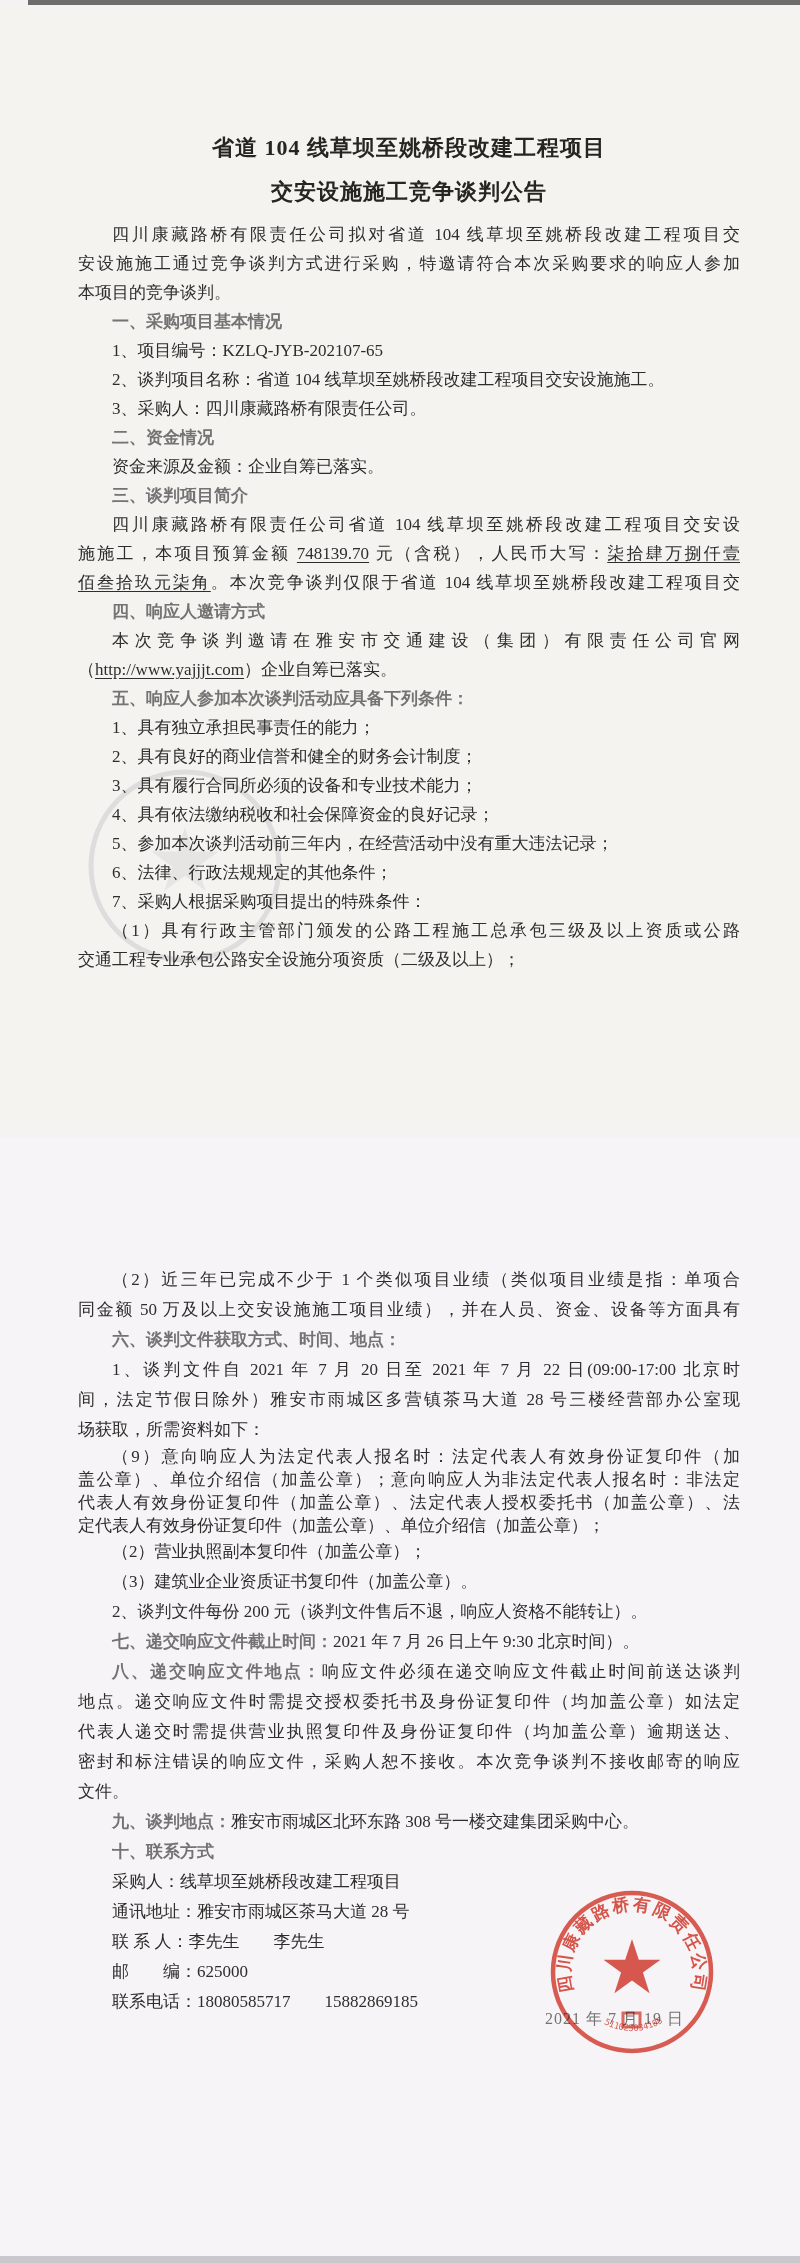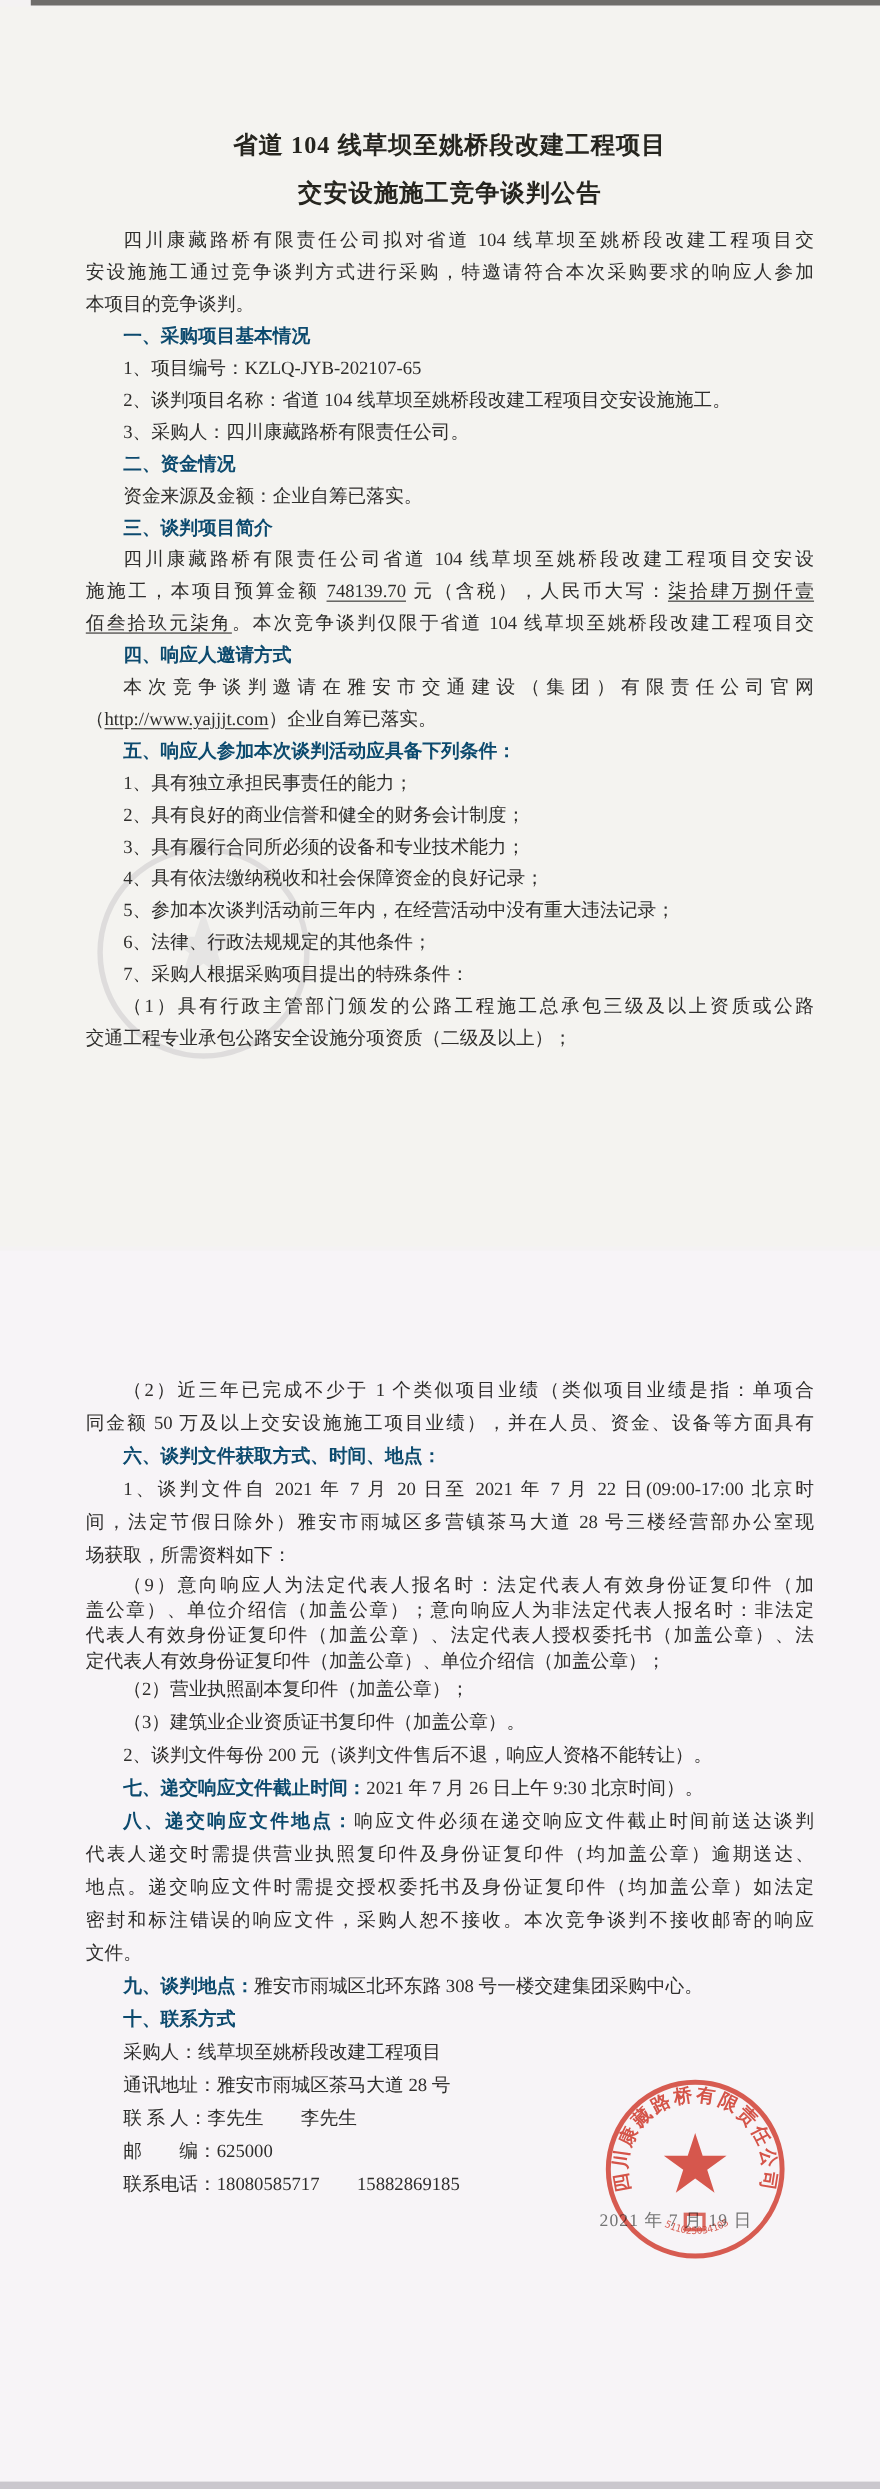--- a/index.html
+++ b/index.html
@@ -7,33 +7,33 @@
     width:800px;height:2263px;position:relative;
     background:#f4f2f3;
     font-family:"Liberation Serif","DejaVu Serif",serif;
     overflow:hidden;
   }
   .edge-top{position:absolute;top:0;left:28px;right:0;height:5px;background:#6f6d6b;}
   .edge-bottom{position:absolute;top:2256px;left:0;width:800px;height:7px;background:#cac7cd;}
   .page{position:absolute;left:0;width:800px;box-sizing:border-box;}
   .p1{top:6px;height:1127px;background:#f4f3f0;}
   .p2{top:1137px;height:1119px;background:#f7f4f7;}
-  .inner{padding:104px 60px 0 78px;position:relative;}
+  .inner{padding:104px 60px 0 78px;position:relative;margin-top:16px;}
   .p2 .inner{padding-top:112px;}
   .title-line{
     text-align:center;font-size:22px;font-weight:600;line-height:44px;
     letter-spacing:1px;color:#26251f;
   }
   .title-block{margin-bottom:6px;}
   .line{font-size:17px;line-height:29px;color:#2e2d2b;white-space:normal;}
   .p2 .line{line-height:30px;}
   .line.tight{line-height:23px;}
   .line.ind{text-indent:2em;}
   .line.just{text-align:justify;text-align-last:justify;}
-  .seg.b{font-weight:bold;color:#0c4a6e;}
+  .seg.b{font-weight:bold;color:#737373;}
   .seg.u{text-decoration:underline;text-underline-offset:3px;}
   .ghost-seal{position:absolute;left:85px;top:760px;width:200px;height:200px;opacity:.9;}
   .issue-date{
     position:absolute;left:545px;top:872px;width:180px;
     font-size:16px;color:#737373;letter-spacing:1px;
   }
   .seal{
     position:absolute;left:547px;top:750px;width:170px;height:170px;
     mix-blend-mode:multiply;opacity:.93;
   }
@@ -95,22 +95,22 @@
         <div class="line"><span class="seg">场获取，所需资料如下：</span></div>
         <div class="line just ind tight"><span class="seg">（9）意向响应人为法定代表人报名时：法定代表人有效身份证复印件（加</span></div>
         <div class="line just tight"><span class="seg">盖公章）、单位介绍信（加盖公章）；意向响应人为非法定代表人报名时：非法定</span></div>
         <div class="line just tight"><span class="seg">代表人有效身份证复印件（加盖公章）、法定代表人授权委托书（加盖公章）、法</span></div>
         <div class="line tight"><span class="seg">定代表人有效身份证复印件（加盖公章）、单位介绍信（加盖公章）；</span></div>
         <div class="line ind"><span class="seg">（2）营业执照副本复印件（加盖公章）；</span></div>
         <div class="line ind"><span class="seg">（3）建筑业企业资质证书复印件（加盖公章）。</span></div>
         <div class="line ind"><span class="seg">2、谈判文件每份 200 元（谈判文件售后不退，响应人资格不能转让）。</span></div>
         <div class="line ind"><span class="seg b">七、递交响应文件截止时间：</span><span class="seg">2021 年 7 月 26 日上午 9:30 北京时间）。</span></div>
         <div class="line just ind"><span class="seg b">八、递交响应文件地点：</span><span class="seg">响应文件必须在递交响应文件截止时间前送达谈判</span></div>
+        <div class="line just"><span class="seg">地点。递交响应文件时需提交授权委托书及身份证复印件（均加盖公章）如法定</span></div>
         <div class="line just"><span class="seg">代表人递交时需提供营业执照复印件及身份证复印件（均加盖公章）逾期送达、</span></div>
-        <div class="line just"><span class="seg">地点。递交响应文件时需提交授权委托书及身份证复印件（均加盖公章）如法定</span></div>
         <div class="line just"><span class="seg">密封和标注错误的响应文件，采购人恕不接收。本次竞争谈判不接收邮寄的响应</span></div>
         <div class="line"><span class="seg">文件。</span></div>
         <div class="line ind"><span class="seg b">九、谈判地点：</span><span class="seg">雅安市雨城区北环东路 308 号一楼交建集团采购中心。</span></div>
         <div class="line ind"><span class="seg b">十、联系方式</span></div>
         <div class="line ind"><span class="seg">采购人：线草坝至姚桥段改建工程项目</span></div>
         <div class="line ind"><span class="seg">通讯地址：雅安市雨城区茶马大道 28 号</span></div>
         <div class="line ind"><span class="seg">联 系 人：李先生　　李先生</span></div>
         <div class="line ind"><span class="seg">邮　　编：625000</span></div>
         <div class="line ind"><span class="seg">联系电话：18080585717　　15882869185</span></div>
       </div>

